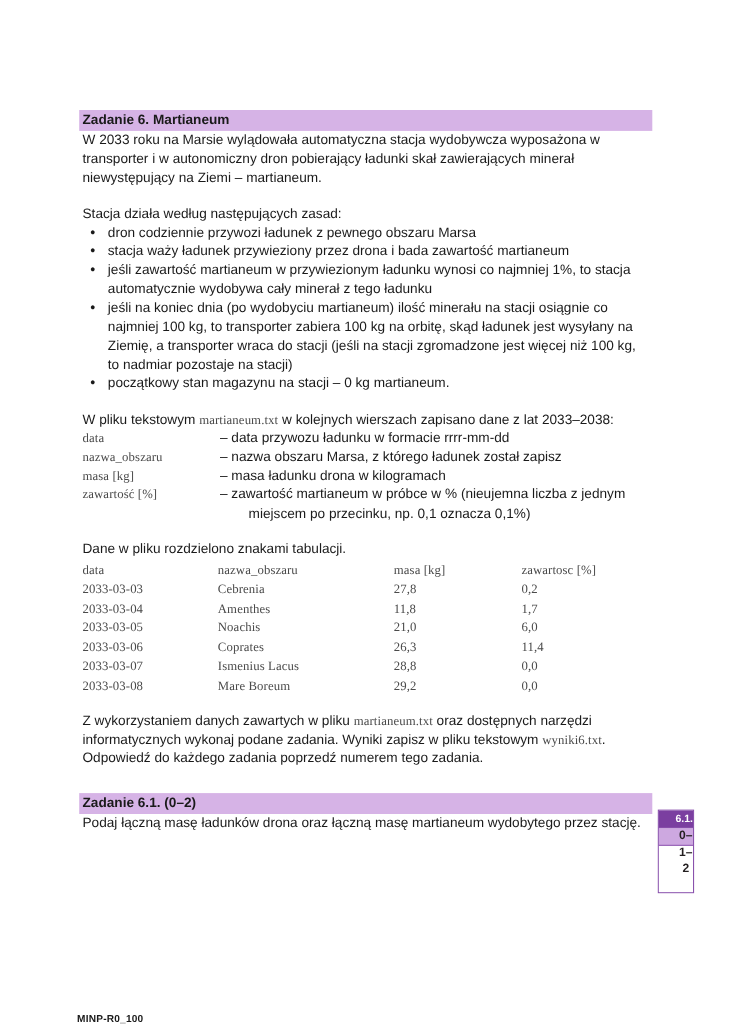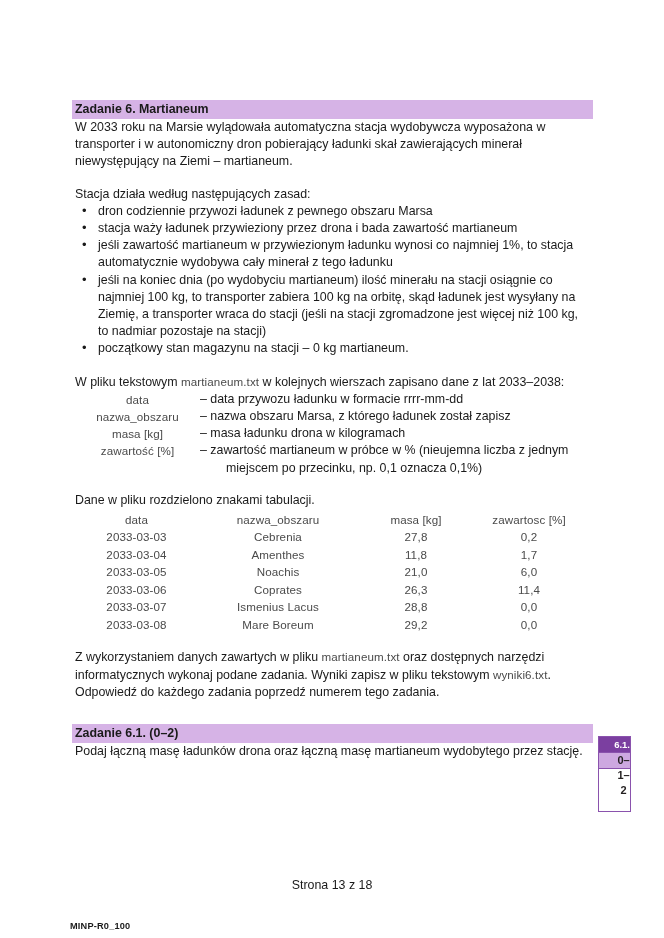--- a/index.html
+++ b/index.html
@@ -46,25 +46,24 @@
   .para {
     font-size: 12.4px;
     line-height: 17.2px;
     margin: 0;
     text-align: left;
   }
   .para.gap-top { margin-top: 15px; }
   .para.tight { margin-top: 0; }
 
   .mono {
-    font-family: Liberation Sans, sans-serif;
+    font-family: Liberation Serif, serif;
     font-size: 11.6px;
     letter-spacing: 0.1px;
     color: #4a4a4a;
-    text-align: center;
   }
 
   
   ul.rules {
     list-style: none;
     margin: 0;
     padding: 0;
   }
   ul.rules > li {
     position: relative;
@@ -294,17 +293,16 @@
     <p class="para tight">Podaj łączną masę ładunków drona oraz łączną masę martianeum wydobytego przez stację.</p>
 
   </div>
 
   <div class="score-box">
     <div class="score-num">6.1.</div>
     <div class="score-pts">0–1–2</div>
     <div class="score-blank"></div>
   </div>
 
-  <div class="footer-page">Strona 13 z 18</div>
 
   <div class="footer-code">MINP-R0_100</div>
 
 </div>
 
 </body></html>

